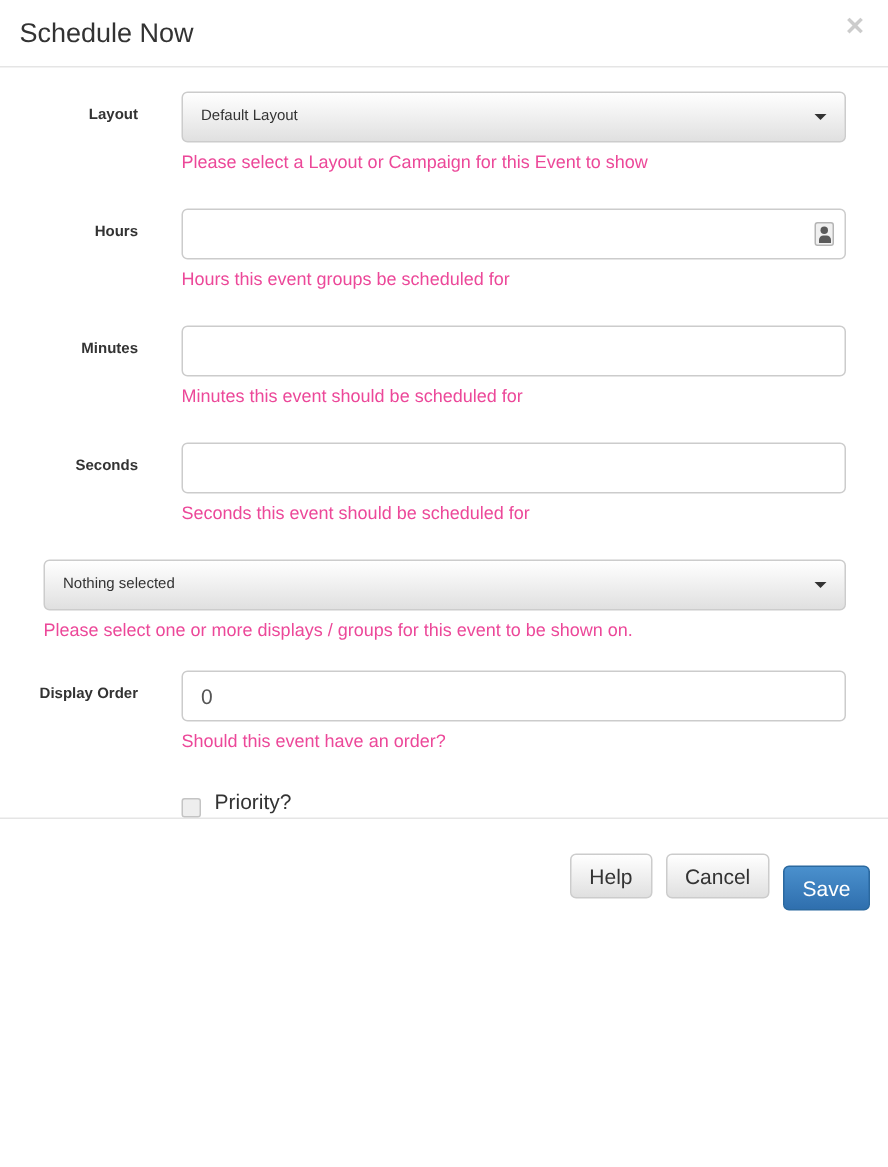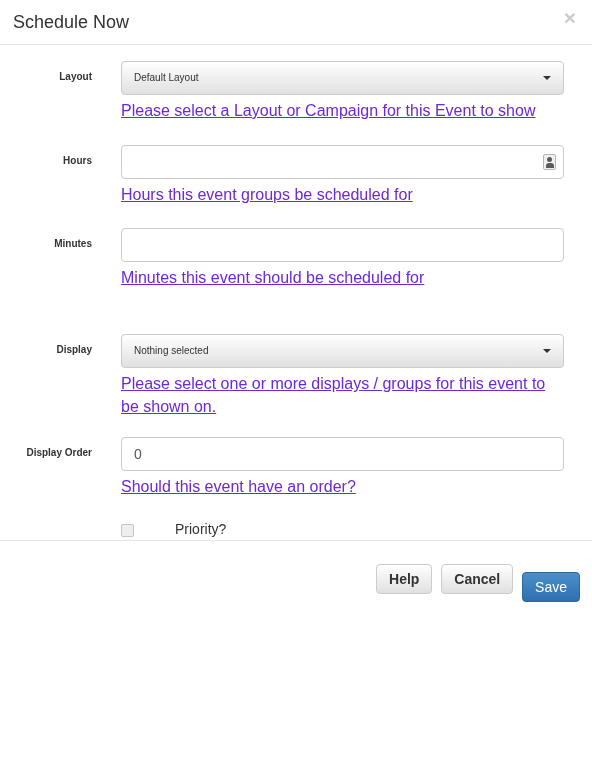--- a/index.html
+++ b/index.html
@@ -176,31 +176,29 @@
     border-left: 4px solid transparent;
     border-right: 4px solid transparent;
     border-top: 4px solid #333333;
     display: inline-block;
   }
 
   .help-block {
     display: block;
     margin-top: 5px;
     margin-bottom: 0;
-    font-size: 16px;
-    line-height: 1.42;
-    color: #6d28d9;
-    text-decoration: underline;
+    font-size: 12px;
+    line-height: 1.42;
+    color: #ec4899;
   }
 
   .checkbox-row {
     display: flex;
-    align-items: flex-start;
+    align-items: flex-end;
     margin-top: 0;
-    gap: 32px;
   }
   .checkbox-box {
     width: 13px;
     height: 13px;
     box-sizing: border-box;
     border: 1px solid #c4c4c4;
     border-radius: 2px;
     background: #eeeeee;
     margin-top: 4px;
     flex: 0 0 13px;
@@ -235,21 +233,20 @@
     border-radius: 4px;
     font-family: "Liberation Sans", sans-serif;
     cursor: pointer;
     vertical-align: middle;
   }
   .btn-default {
     color: #333333;
     background-color: #f2f2f2;
     background-image: linear-gradient(to bottom, #ffffff 0%, #e0e0e0 100%);
     border: 1px solid #cccccc;
-    font-weight: bold;
   }
   .btn-primary {
     color: #ffffff;
     background-color: #3b7ebf;
     background-image: linear-gradient(to bottom, #4a90cd 0%, #2f6fae 100%);
     border: 1px solid #2b699f;
     margin-top: 16px;
   }
 
   .spacer-sm { height: 18px; }
@@ -296,25 +293,31 @@
     <div class="form-group">
       <div class="label-col">Minutes</div>
       <div class="field-col">
         <input class="form-control" type="text" value="" style="">
         <span class="help-block">Minutes this event should be scheduled for</span>
       </div>
     </div>
 
     <div class="spacer-md"></div>
 
-
-    <div class="spacer-md"></div>
-
-    <div class="form-group">
-      <div class="label-col">Display</div>
+    <div class="form-group">
+      <div class="label-col">Seconds</div>
+      <div class="field-col">
+        <input class="form-control" type="text" value="" style="">
+        <span class="help-block">Seconds this event should be scheduled for</span>
+      </div>
+    </div>
+
+    <div class="spacer-md"></div>
+
+    <div class="form-group">
       <div class="field-col">
         <button class="select-btn">
           <span>Nothing selected</span>
           <span class="caret"></span>
         </button>
         <span class="help-block">Please select one or more displays / groups for this event to be shown on.</span>
       </div>
     </div>
 
     <div class="spacer-sm"></div>

